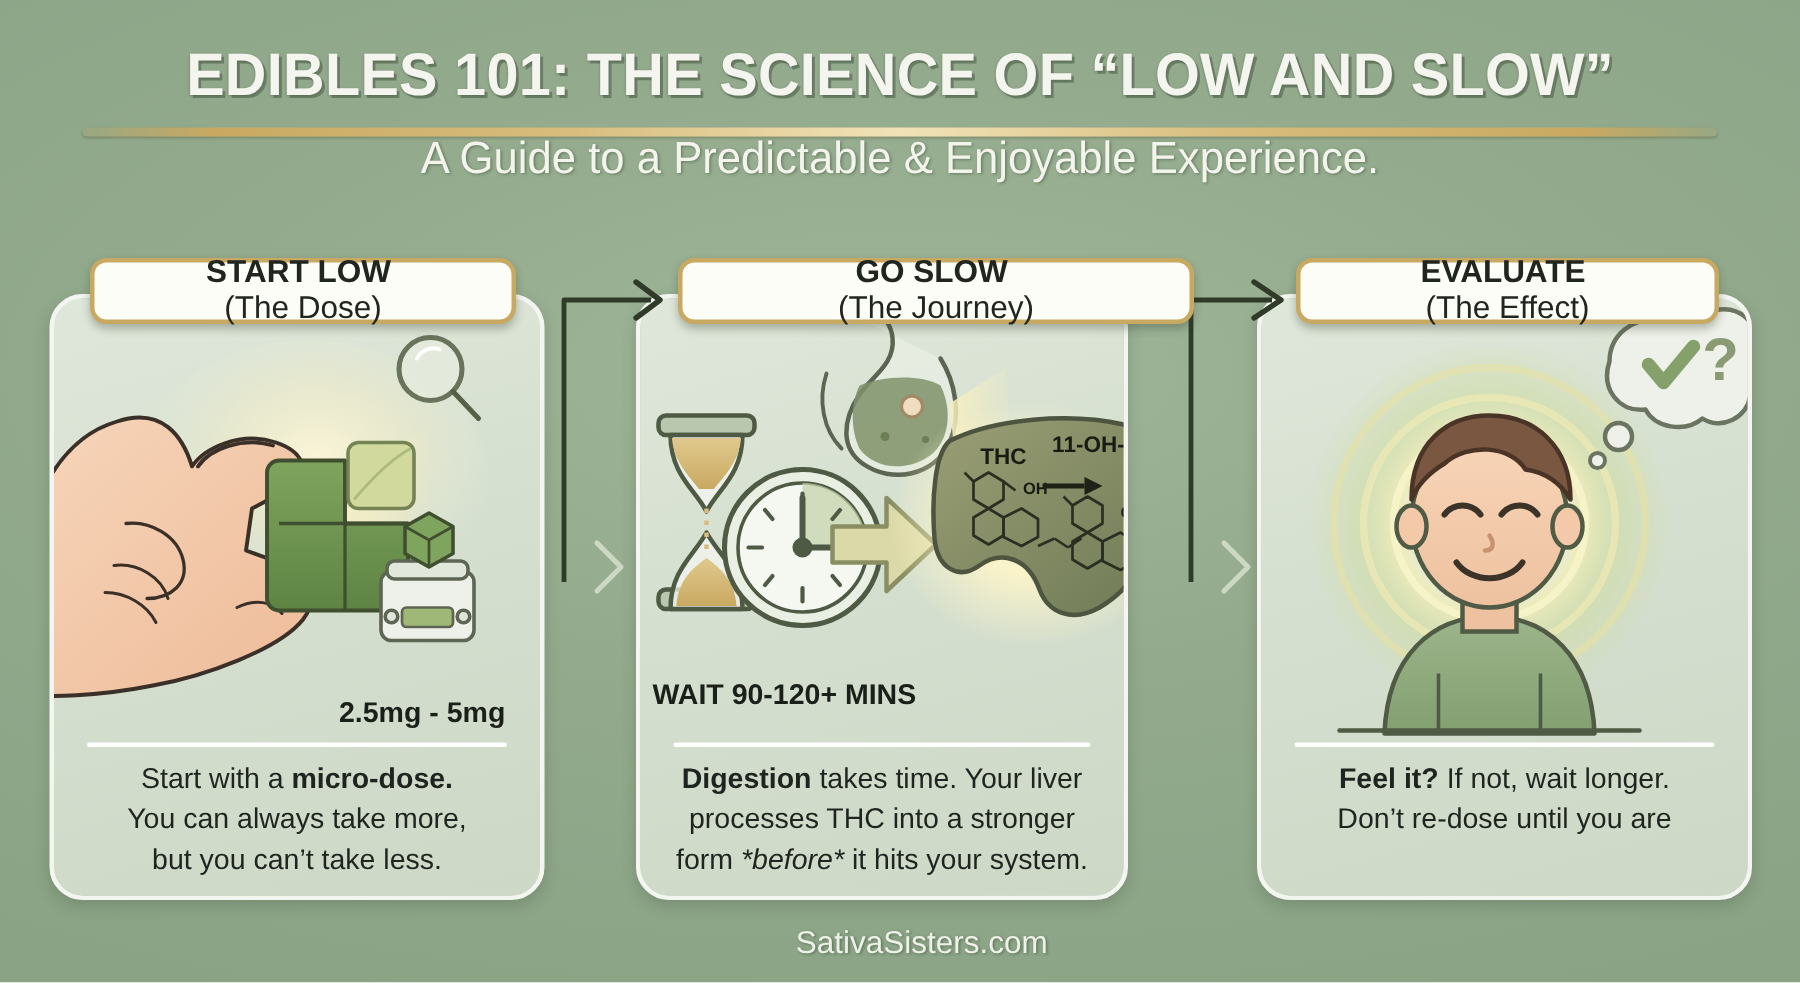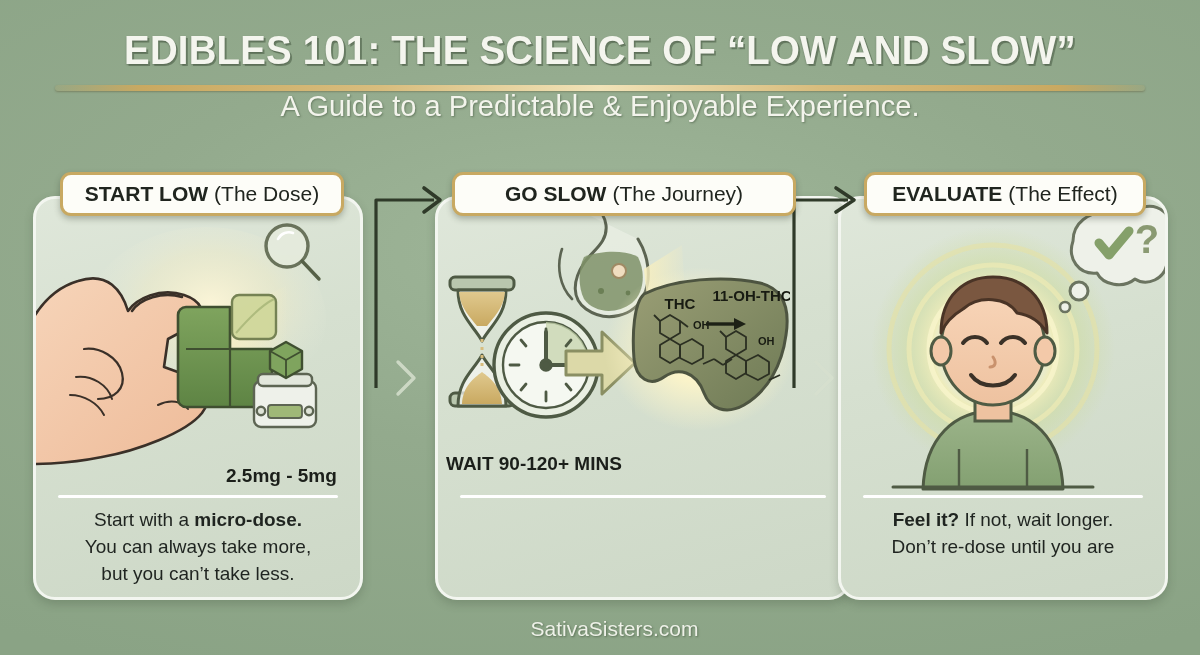--- a/index.html
+++ b/index.html
@@ -51,21 +51,21 @@
   .card {
     position:absolute;
     top: 196px; height: 404px;
     border-radius: 22px;
     background: linear-gradient(165deg,#dfe7da 0%, #d6e0d0 40%, #cdd8c7 100%);
     border: 3px solid #f3f6f0;
     box-shadow: 0 4px 10px rgba(45,60,42,.22);
     overflow: hidden;
   }
   #card0 { left: 33px;  width: 330px; }
-  #card1 { left: 435px; width: 416px; }
+  #card1 { left: 424px; width: 328px; }
   #card2 { left: 838px; width: 330px; }
 
   .card-art { position:absolute; top:0; left:0; right:0; height: 296px; }
   .card-divider {
     position:absolute; left: 22px; right: 22px; top: 296px;
     height: 3px; background:#ffffff; border-radius:2px;
   }
   .card-body {
     position:absolute; left: 14px; right: 14px; top: 308px;
     text-align:center; color:#1f2420;
@@ -77,20 +77,21 @@
   
   .pill {
     position:absolute; top:172px; height: 44px;
     background: #fdfdf8;
     border: 3px solid #c8a962;
     border-radius: 11px;
     box-shadow: 0 3px 6px rgba(50,60,45,.32);
     display:flex; align-items:center; justify-content:center;
     white-space: nowrap;
     z-index: 6;
+    flex-direction: column;
   }
   .pill span { font-size: 21px; color:#20251f; }
   .pill .strong { font-weight: 800; margin-right: 6px; }
   #pill0 { left: 60px;  width: 284px; }
   #pill1 { left: 452px; width: 344px; }
   #pill2 { left: 864px; width: 282px; }
 
   
   .connector { position:absolute; z-index:4; }
   #conn-a { left: 372px; top: 176px; }
@@ -296,20 +297,25 @@
           <line x1="331" y1="181" x2="342" y2="176"></line>
           <line x1="288" y1="138" x2="282" y2="132"></line>
         </g>
         <text x="314" y="102" font-size="15" font-weight="800" fill="#181b12" text-anchor="middle" font-family="Liberation Sans, sans-serif">11-OH-THC</text>
         <text x="320" y="146" font-size="11" font-weight="800" fill="#181b12" font-family="Liberation Sans, sans-serif">OH</text>
       </svg>
       <div class="lbl" style="left:8px; top:254px;">WAIT 90-120+ MINS</div>
     </div>
 
     <div class="card-divider"></div>
+    <div class="card-body">
+      <div><b>Digestion</b><span> takes time. Your liver</span></div>
+      <div>processes THC into a stronger</div>
+      <div><span>form </span><i>*before*</i><span> it hits your system.</span></div>
+    </div>
   </div>
 
   <div class="card" id="card2">
     <div class="card-art">
       <svg width="330" height="296" viewBox="0 0 330 296">
         <defs>
           <radialGradient id="aura" cx="50%" cy="50%" r="50%">
             <stop offset="32%" stop-color="#ffffff" stop-opacity=".0"></stop>
             <stop offset="50%" stop-color="#f6f0b4" stop-opacity=".75"></stop>
             <stop offset="70%" stop-color="#cddc9e" stop-opacity=".55"></stop>

